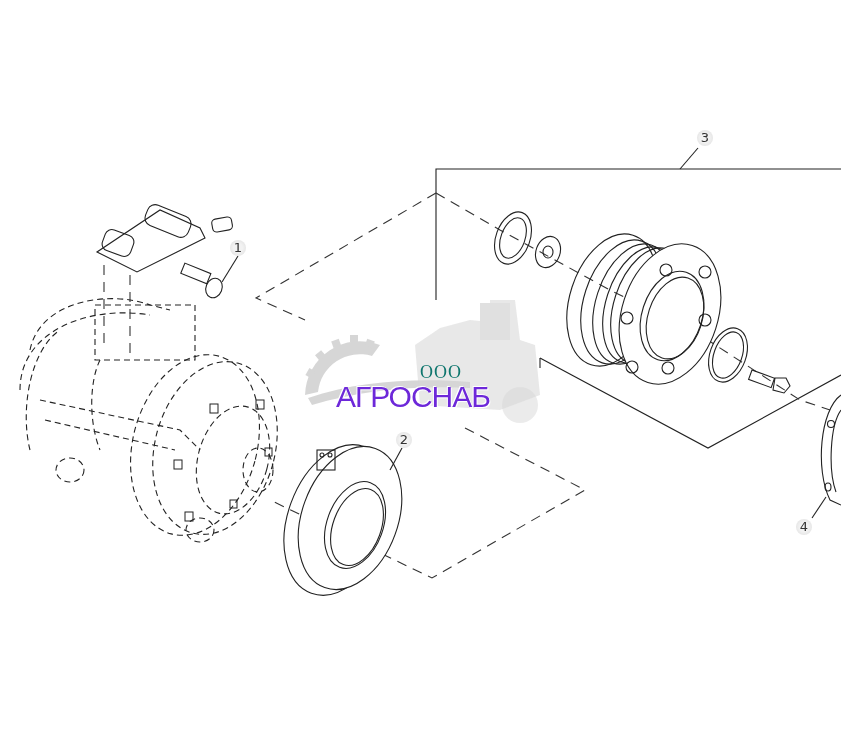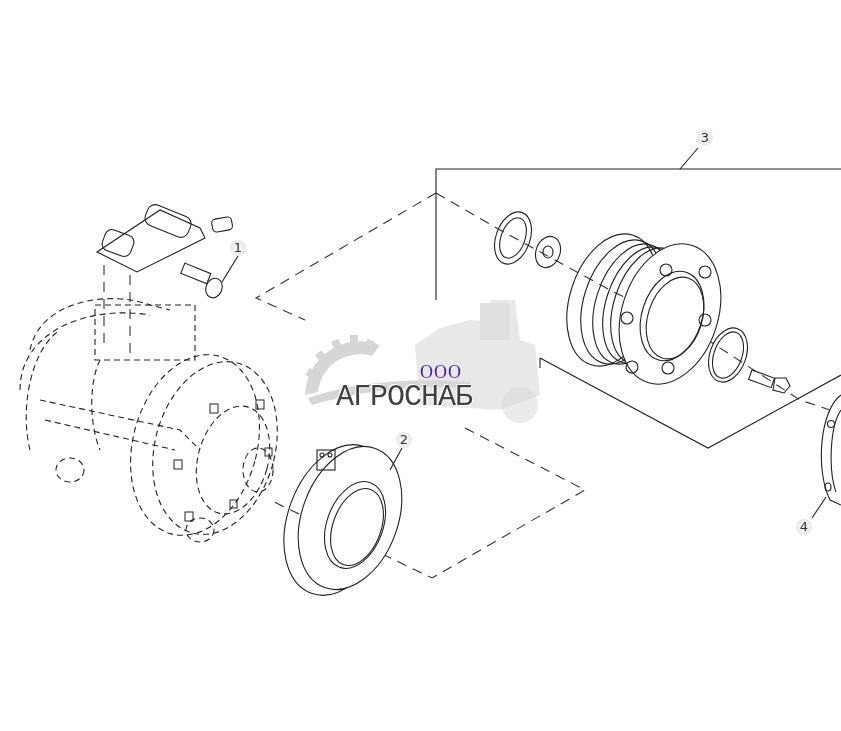--- a/index.html
+++ b/index.html
@@ -4,23 +4,23 @@
 <style>
   html, body { margin: 0; padding: 0; background: #ffffff; }
   body { width: 841px; height: 731px; overflow: hidden; position: relative;
          font-family: "Liberation Sans", sans-serif; }
   .canvas { position: absolute; left: 0; top: 0; width: 841px; height: 731px; }
   svg { position: absolute; left: 0; top: 0; }
   .callout { position: absolute; font-family: "DejaVu Sans", sans-serif; font-size: 13px;
              color: #333; width: 16px; height: 16px; line-height: 16px; text-align: center;
              border-radius: 50%; background: radial-gradient(circle, #f2f2f2 40%, #dcdcdc 100%); }
   .wm-ooo { position: absolute; left: 420px; top: 362px; font-family: "Liberation Serif", serif;
-            font-size: 18px; color: #4c1d95; letter-spacing: 1px; }
-  .wm-name { position: absolute; left: 336px; top: 380px; font-family: Liberation Mono, monospace;
-             font-size: 30px; color: #404040; letter-spacing: -1px;
+            font-size: 18px; color: #0f766e; letter-spacing: 1px; }
+  .wm-name { position: absolute; left: 336px; top: 380px; font-family: Liberation Sans, sans-serif;
+             font-size: 30px; color: #6d28d9; letter-spacing: -1px;
              text-shadow: 0 0 1px #fff, 1px 1px 0 #fff, -1px -1px 0 #fff; }
 </style>
 </head>
 <body>
 
 <div class="canvas">
 
   <svg width="841" height="731">
     <g fill="#c9c9c9" opacity="0.75">
 

